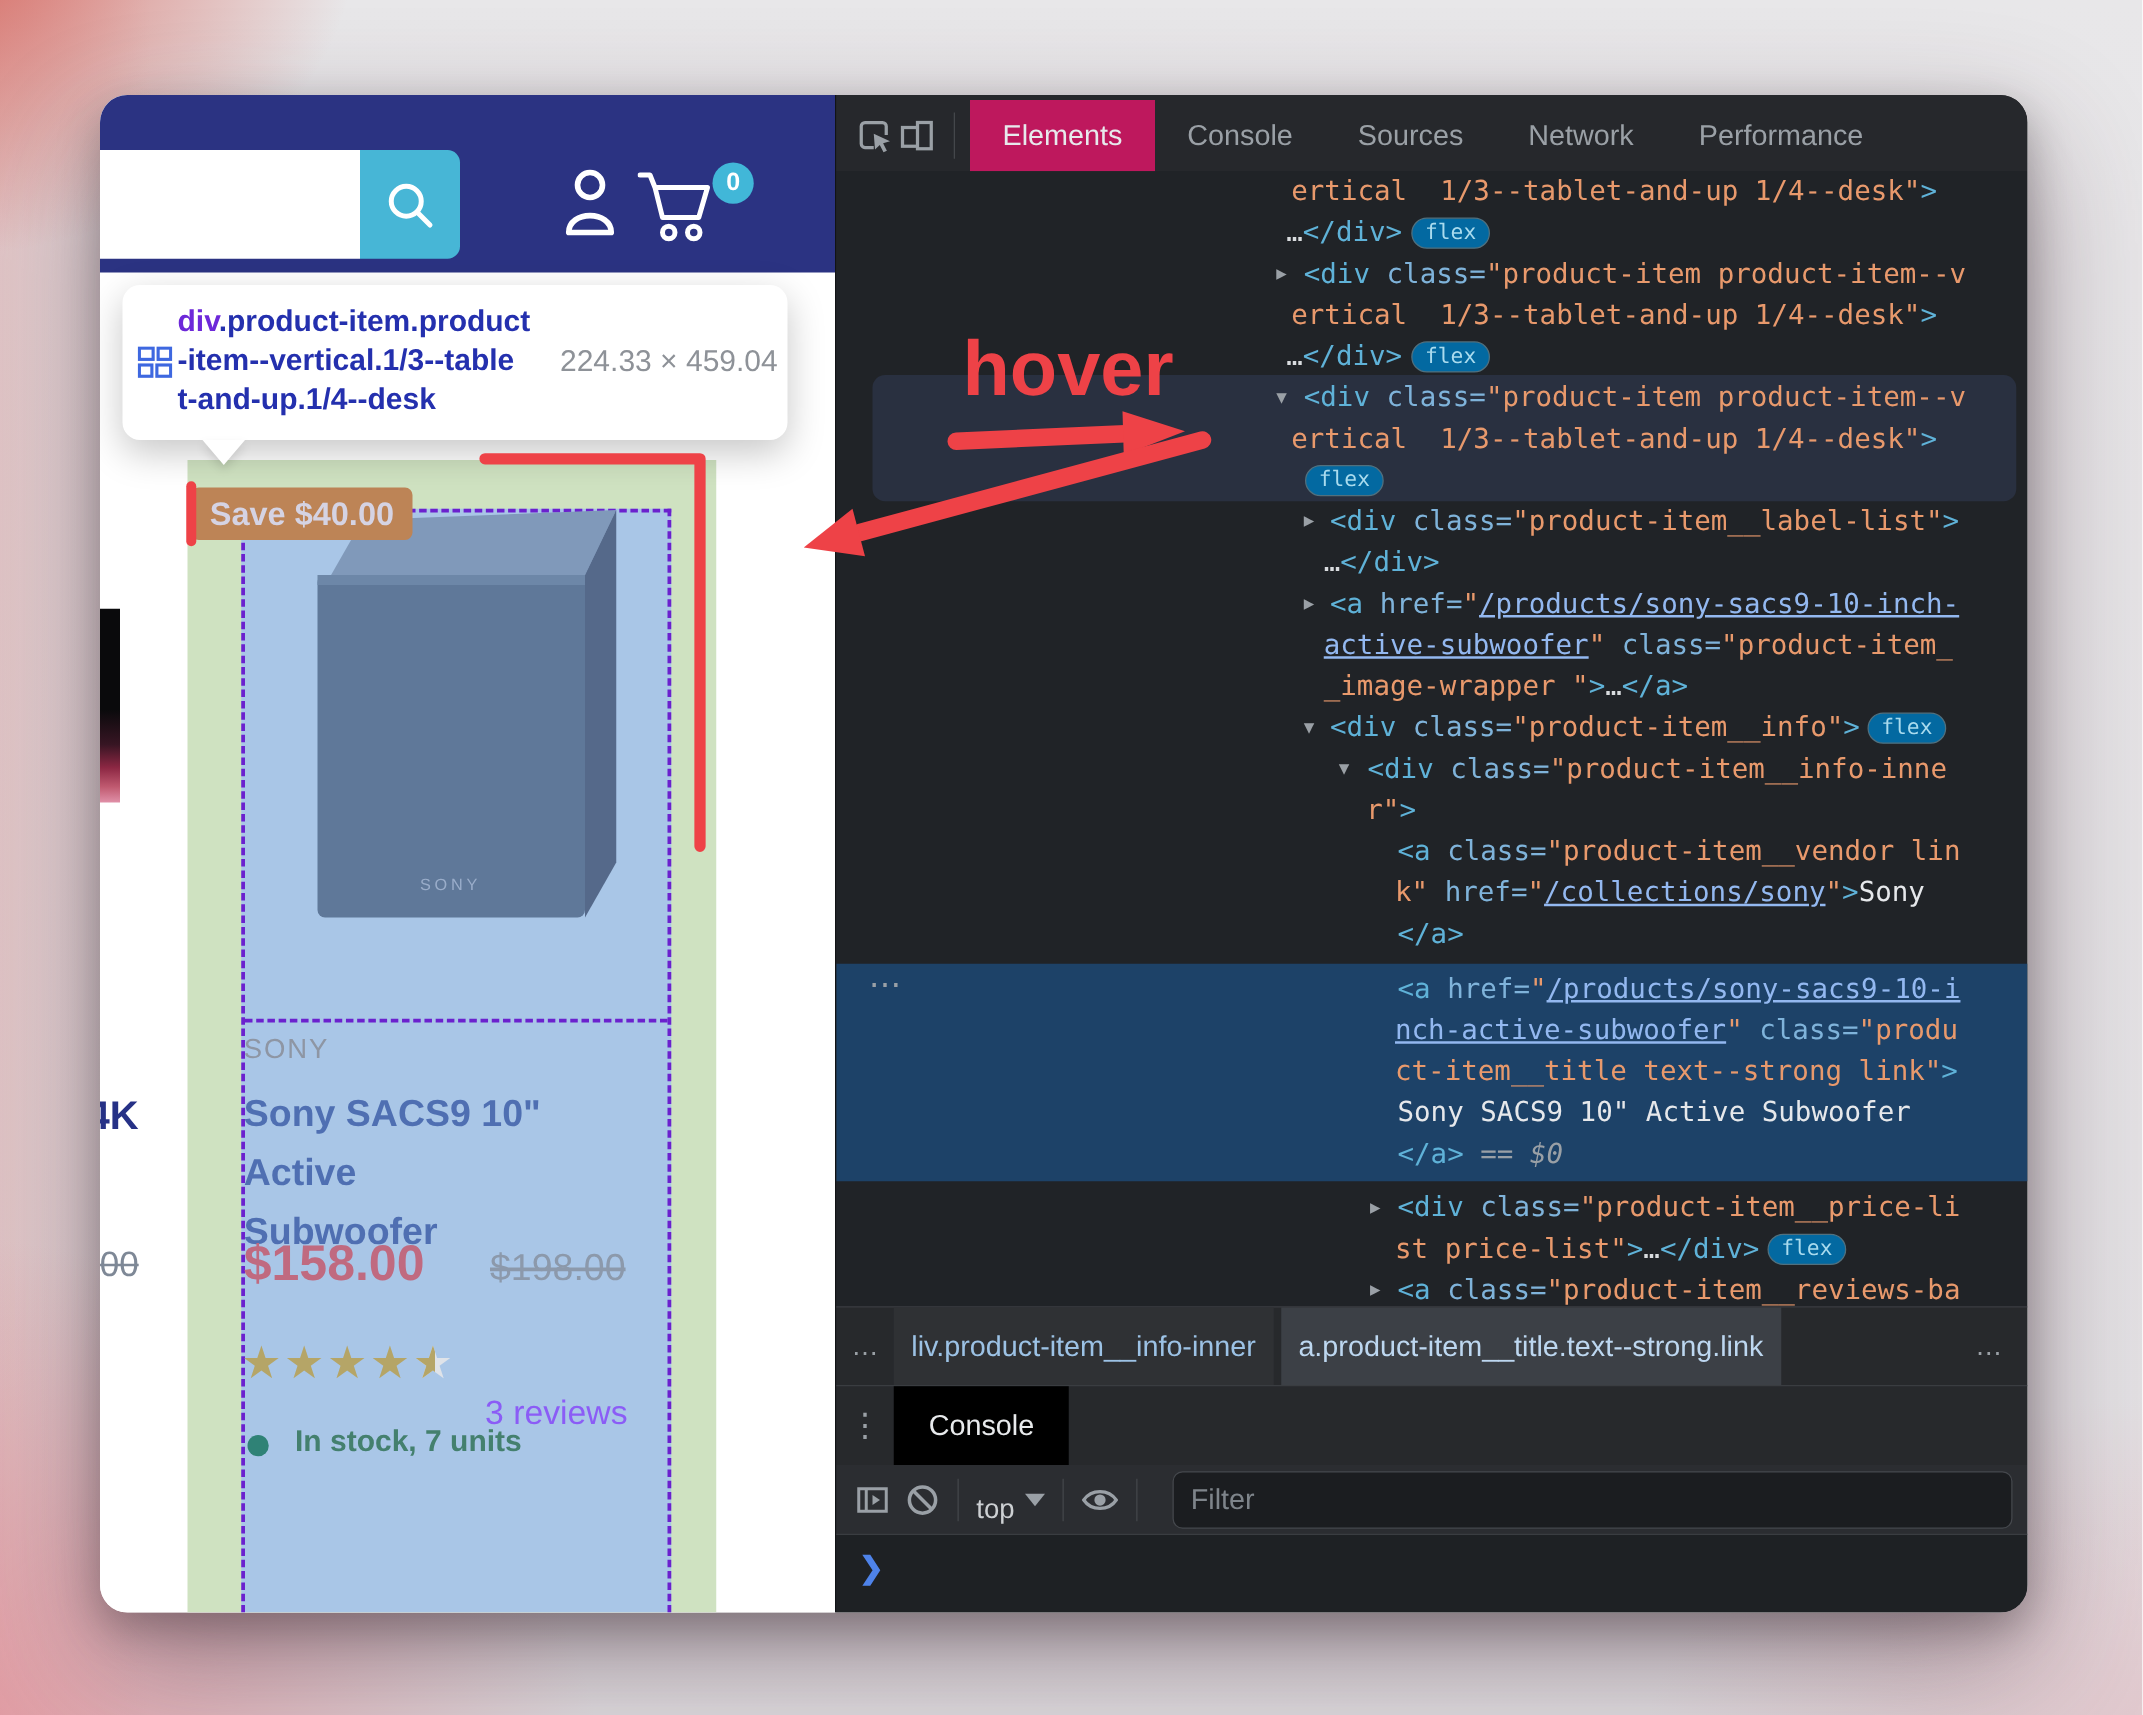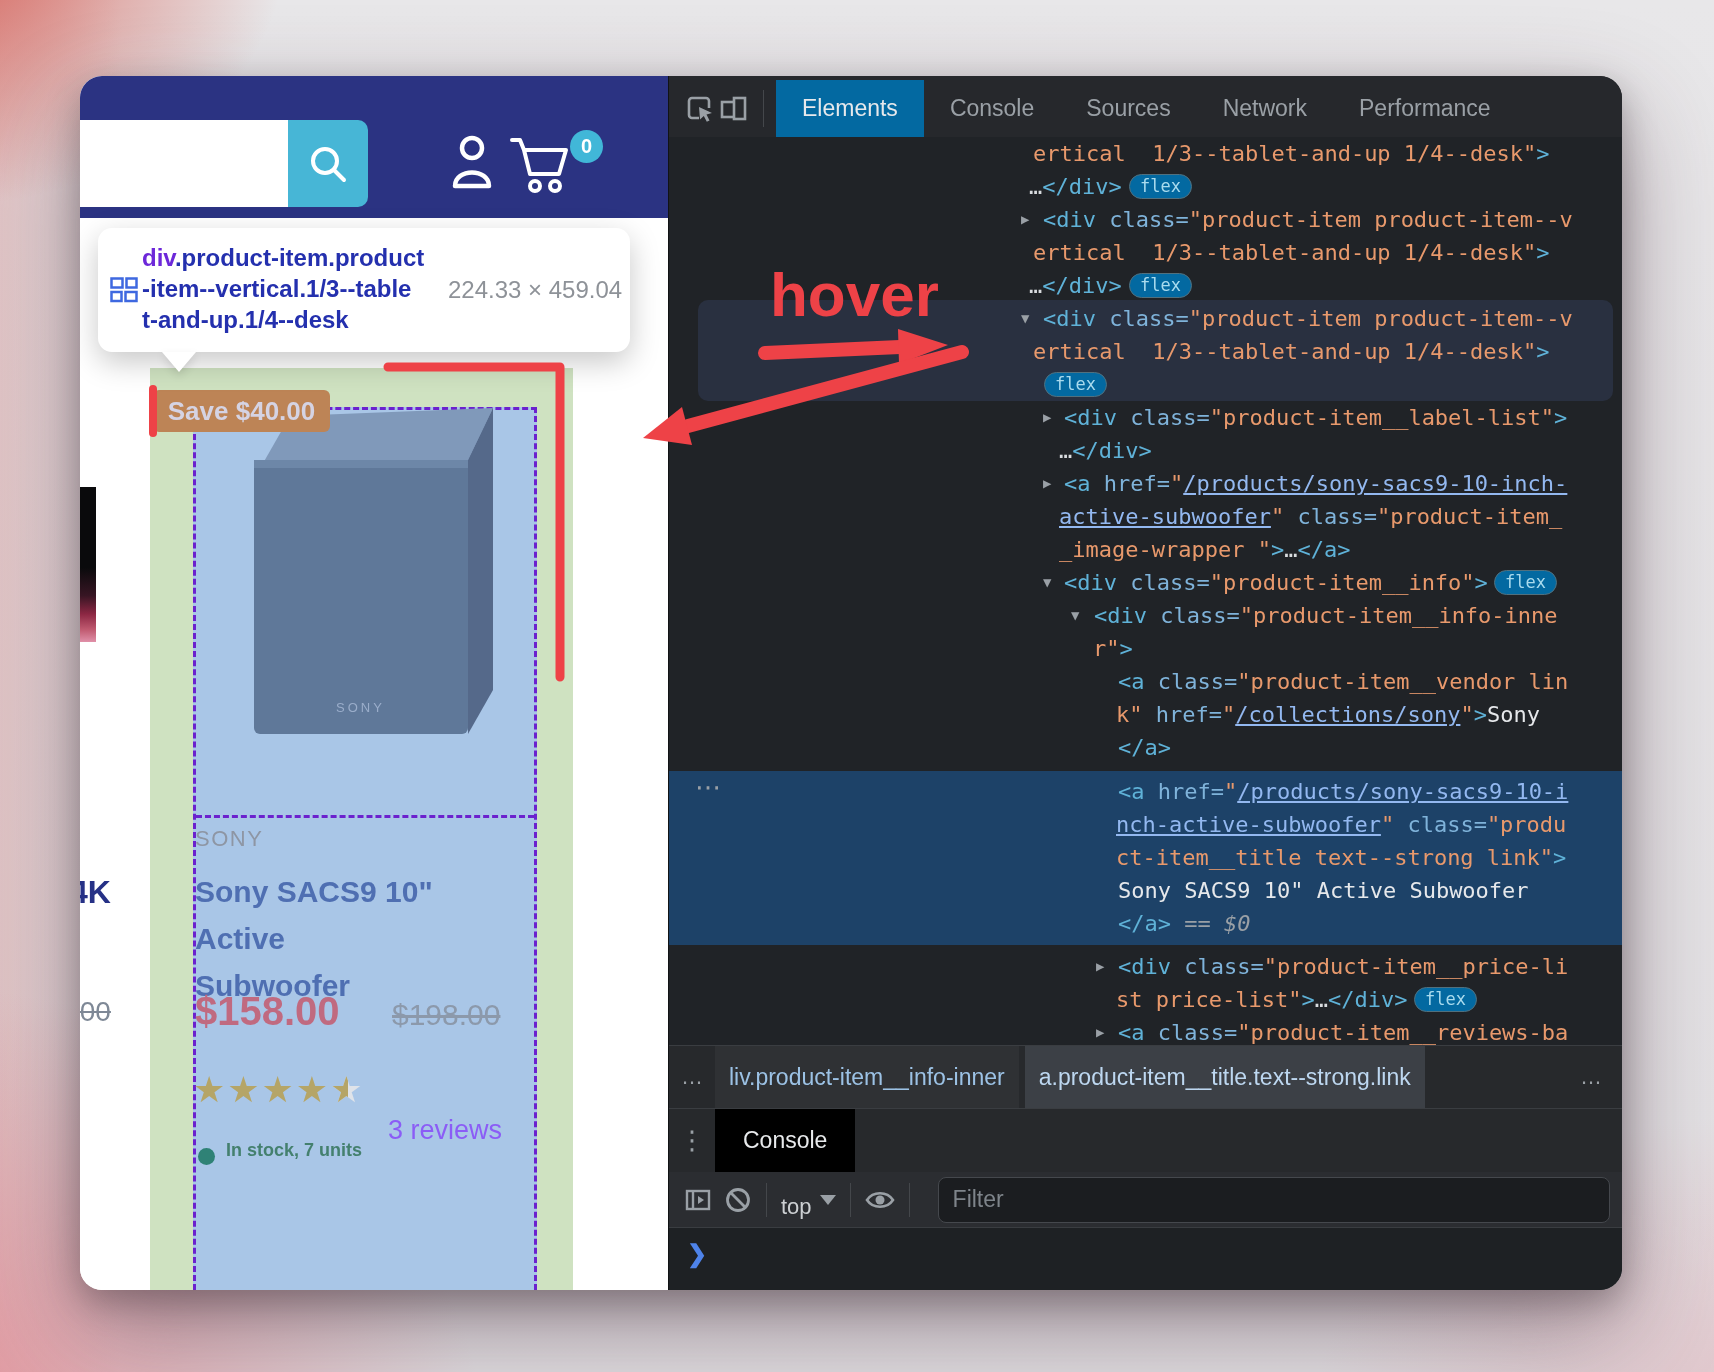--- a/index.html
+++ b/index.html
@@ -40,33 +40,33 @@
   .cube { position:absolute; left:170px; top:314px; z-index:2; }
   .p-vendor { position:absolute; left:115px; top:750px; font-size:22px; letter-spacing:1.5px; color:#8e96a4; z-index:2; }
   .p-title { position:absolute; left:115px; top:792px; width:330px; font-size:30px; font-weight:bold; color:#4f6fb2; line-height:47px; z-index:2; }
   .p-price { position:absolute; left:115px; top:913px; font-size:40px; font-weight:bold; color:#c06a80; z-index:2; }
   .p-compare { position:absolute; left:312px; top:922px; font-size:30px; color:#8c99ab; text-decoration:line-through; z-index:2; }
   .p-stars { position:absolute; left:113px; top:993px; z-index:2; white-space:nowrap; }
   .star { position:relative; display:inline-block; font-size:36px; color:#dfe3e9; margin-right:2px; }
   .star.full { color:#b5a567; }
   .star .half-fill { position:absolute; left:0; top:0; width:54%; overflow:hidden; color:#b5a567; }
   .p-reviews { position:absolute; left:308px; top:1039px; font-size:27px; color:#8b5cf6; z-index:2; }
-  .p-stock { position:absolute; left:146px; top:1064px; font-size:18px; font-weight:bold; color:#44806e; z-index:2; }
+  .p-stock { position:absolute; left:156px; top:1064px; font-size:24px; font-weight:bold; color:#44806e; z-index:2; }
   .stock-dot { position:absolute; left:118px; top:1072px; width:17px; height:17px; border-radius:50%; background:#2f8276; z-index:2; }
   .adj-img { position:absolute; left:0; top:411px; width:16px; height:155px; background:linear-gradient(180deg,#0a0a0c 52%,#371523 70%,#8c2743 82%,#c05a70 92%,#e090a8); }
   .adj-title { position:absolute; left:-10px; top:798px; font-size:32px; font-weight:800; color:#263186; }
   .adj-price { position:absolute; left:-8px; top:920px; font-size:28px; color:#7e8896; text-decoration:line-through; }
 
   
   .devtools { position:absolute; left:588px; top:0; width:954px; height:100%; background:#202327; border-left:1px solid rgba(0,0,0,.45); }
   .dt-tabbar { position:absolute; left:0; top:0; width:100%; height:61px; background:#26282c; display:flex; align-items:stretch; padding:4px 0 0 14px; }
   .dt-iconbtn { width:34px; display:flex; align-items:center; justify-content:center; }
   .dt-sep { width:1px; background:#44474b; margin:10px 12px; }
   .dtab { display:flex; align-items:center; padding:0 26px; font-size:23px; color:#9aa0a6; cursor:pointer; }
-  .dtab.active { background:#0369a1; color:#e7e9ec; }
+  .dtab.active { background:#be185d; color:#e7e9ec; }
   .tree { position:absolute; left:0; top:61px; width:100%; height:908px; overflow:hidden; background:#202327; }
   .hover-hl { position:absolute; left:29px; top:163px; width:915px; height:101px; background:#293040; border-radius:10px; }
   .sel-hl { position:absolute; left:0; top:634px; width:954px; height:174px; background:#1d4268; }
   .gutter-dots { position:absolute; left:26px; top:634px; height:33px; line-height:33px; color:#9aa0a6; font-size:26px; letter-spacing:2px; }
   .crow { position:absolute; left:0; width:100%; height:33px; line-height:33px; font-family:"DejaVu Sans Mono",monospace; font-size:22px; white-space:pre; }
   .mk { position:absolute; top:0; font-size:14px; color:#9aa0a6; }
   .ct { position:absolute; top:0; }
   .c-t { color:#5fb2d8; } .c-a { color:#7fb3da; } .c-v { color:#e8996c; }
   .c-l { color:#93b8f0; text-decoration:underline; }
   .c-w { color:#e6e8eb; } .c-g { color:#9aa0a6; } .c-i { color:#9aa0a6; font-style:italic; }

